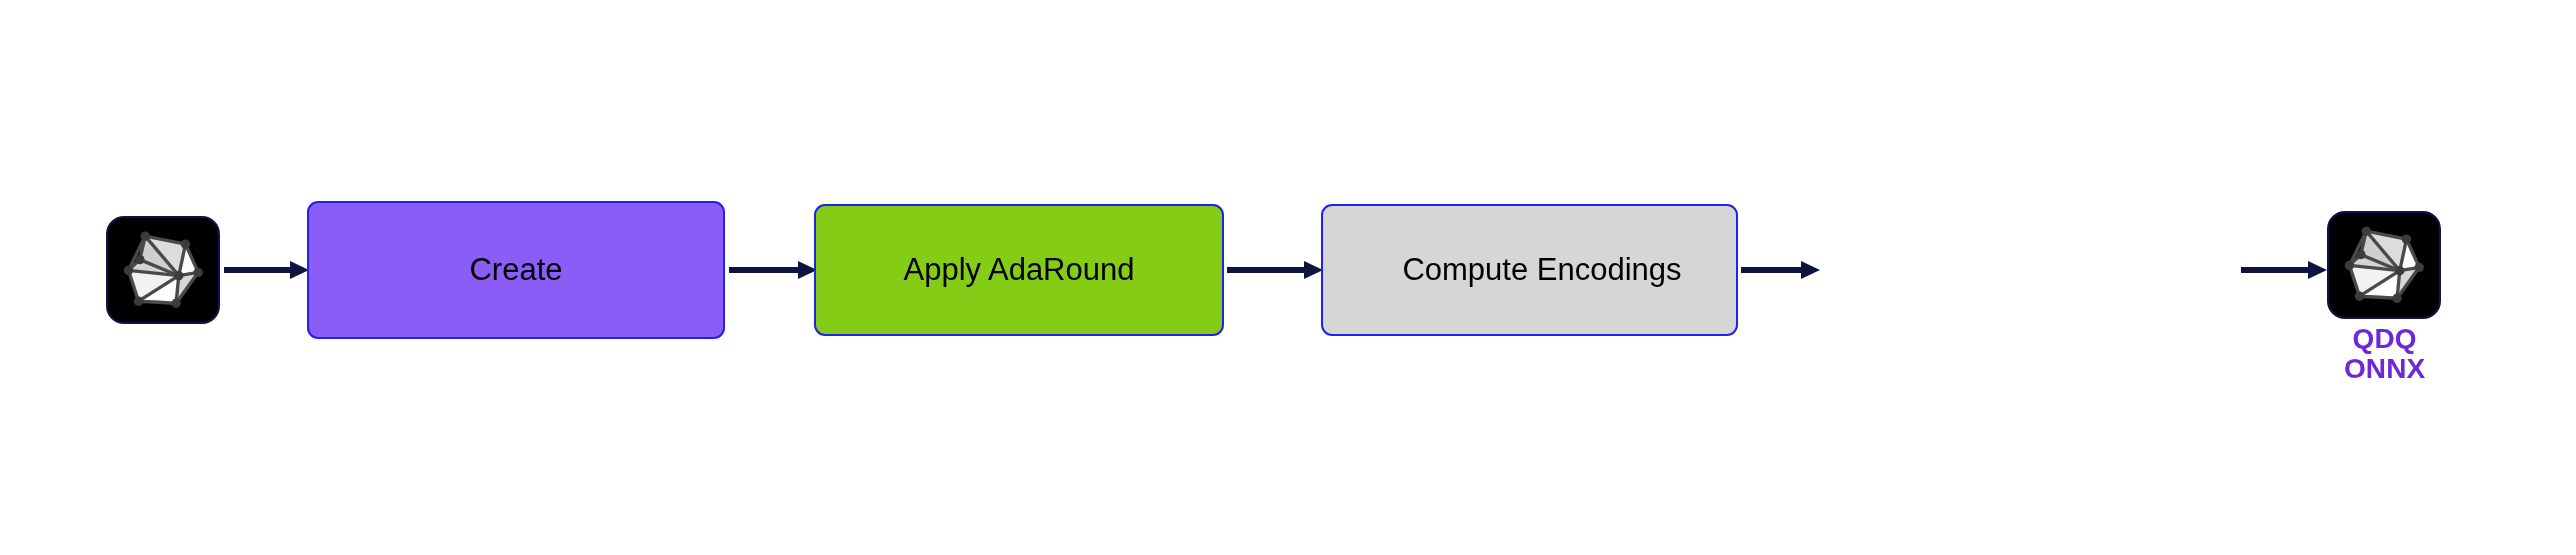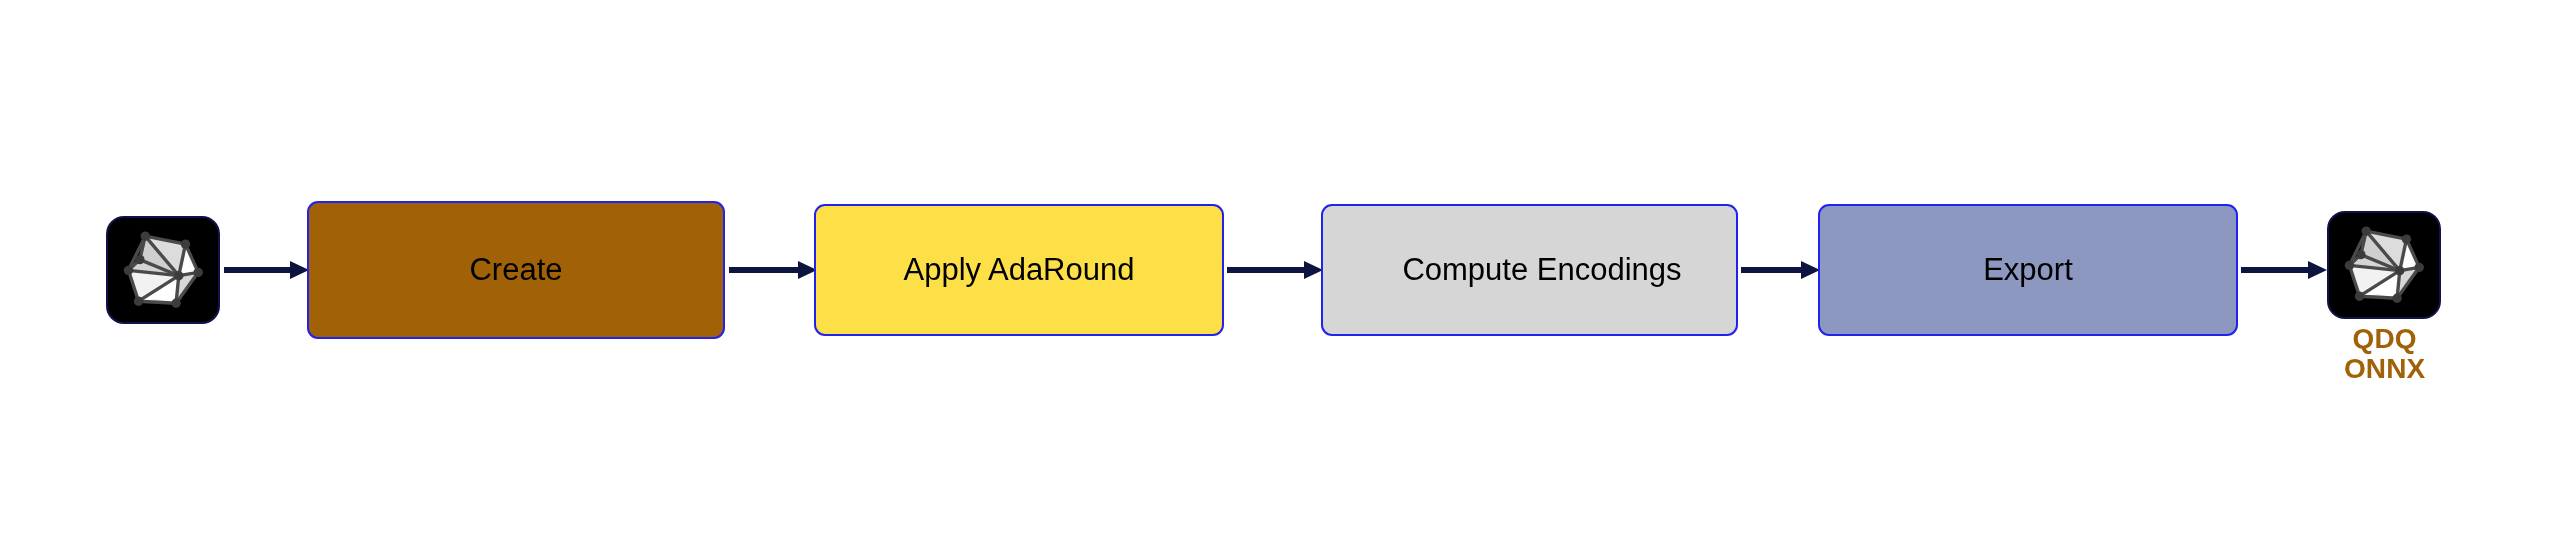--- a/index.html
+++ b/index.html
@@ -52,21 +52,21 @@
     width: 100%;
     height: 100%;
   }
 
   .onnx-caption {
     position: absolute;
     left: -8.4px;
     top: 113px;
     width: 132px;
     text-align: center;
-    color: #a16207;
+    color: #6d28d9;
     font-weight: bold;
     font-size: 28px;
     line-height: 1.08;
     letter-spacing: 0.1px;
     font-family: "Liberation Sans", sans-serif;
   }
   .onnx-caption span { display: block; }
 
   
   .proc-box {
@@ -79,22 +79,22 @@
     justify-content: center;
     text-align: center;
     color: #000000;
     font-size: 31px;
     line-height: 1.26;
     font-family: "Liberation Sans", sans-serif;
     padding: 2.8px 11px;
   }
   .proc-box .label { display: block; width: 100%; }
 
-  .box-1 { left: 307px;  top: 201px; width: 418px; height: 138px; background: #a16207; }
-  .box-2 { left: 814px; top: 204px; width: 410px; height: 132px; background: #fde047; }
+  .box-1 { left: 307px;  top: 201px; width: 418px; height: 138px; background: #8b5cf6; }
+  .box-2 { left: 814px; top: 204px; width: 410px; height: 132px; background: #84cc16; }
   .box-3 { left: 1321px; top: 204px; width: 417px; height: 132px; background: #D6D6D6; padding-left: 36px; }
   .box-4 { left: 1818px; top: 204px; width: 420px; height: 132px; background: #8C98C0; }
 
   
   .arrow {
     position: absolute;
     height: 18px;
     top: 261px;
   }
   .arrow .shaft {
@@ -200,23 +200,20 @@
 
     <div class="proc-box box-3">
       <span class="label">Compute Encodings</span>
     </div>
 
     <div class="arrow arrow-4">
       <div class="shaft"></div>
       <div class="head"></div>
     </div>
 
-    <div class="proc-box box-4">
-      <span class="label">Export</span>
-    </div>
 
     <div class="arrow arrow-5">
       <div class="shaft"></div>
       <div class="head"></div>
     </div>
 
     <div class="onnx-node node-end">
       <div class="onnx-logo">
         <svg viewBox="0 0 163 155" xmlns="http://www.w3.org/2000/svg">
           <g>

